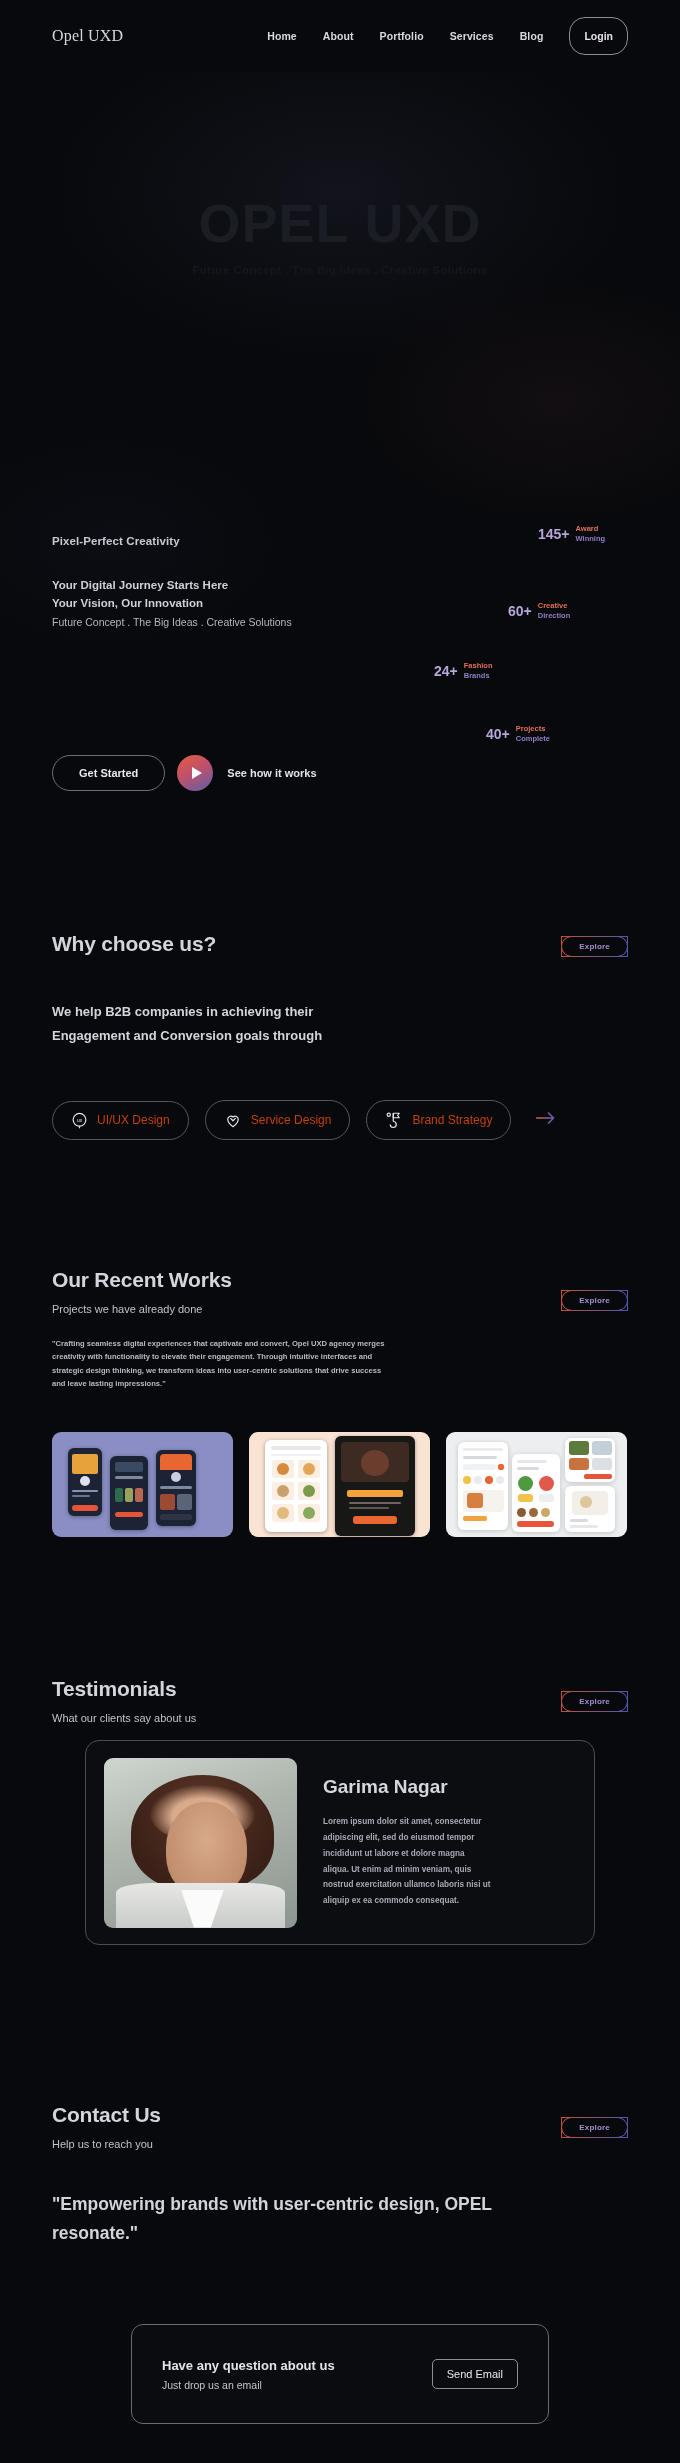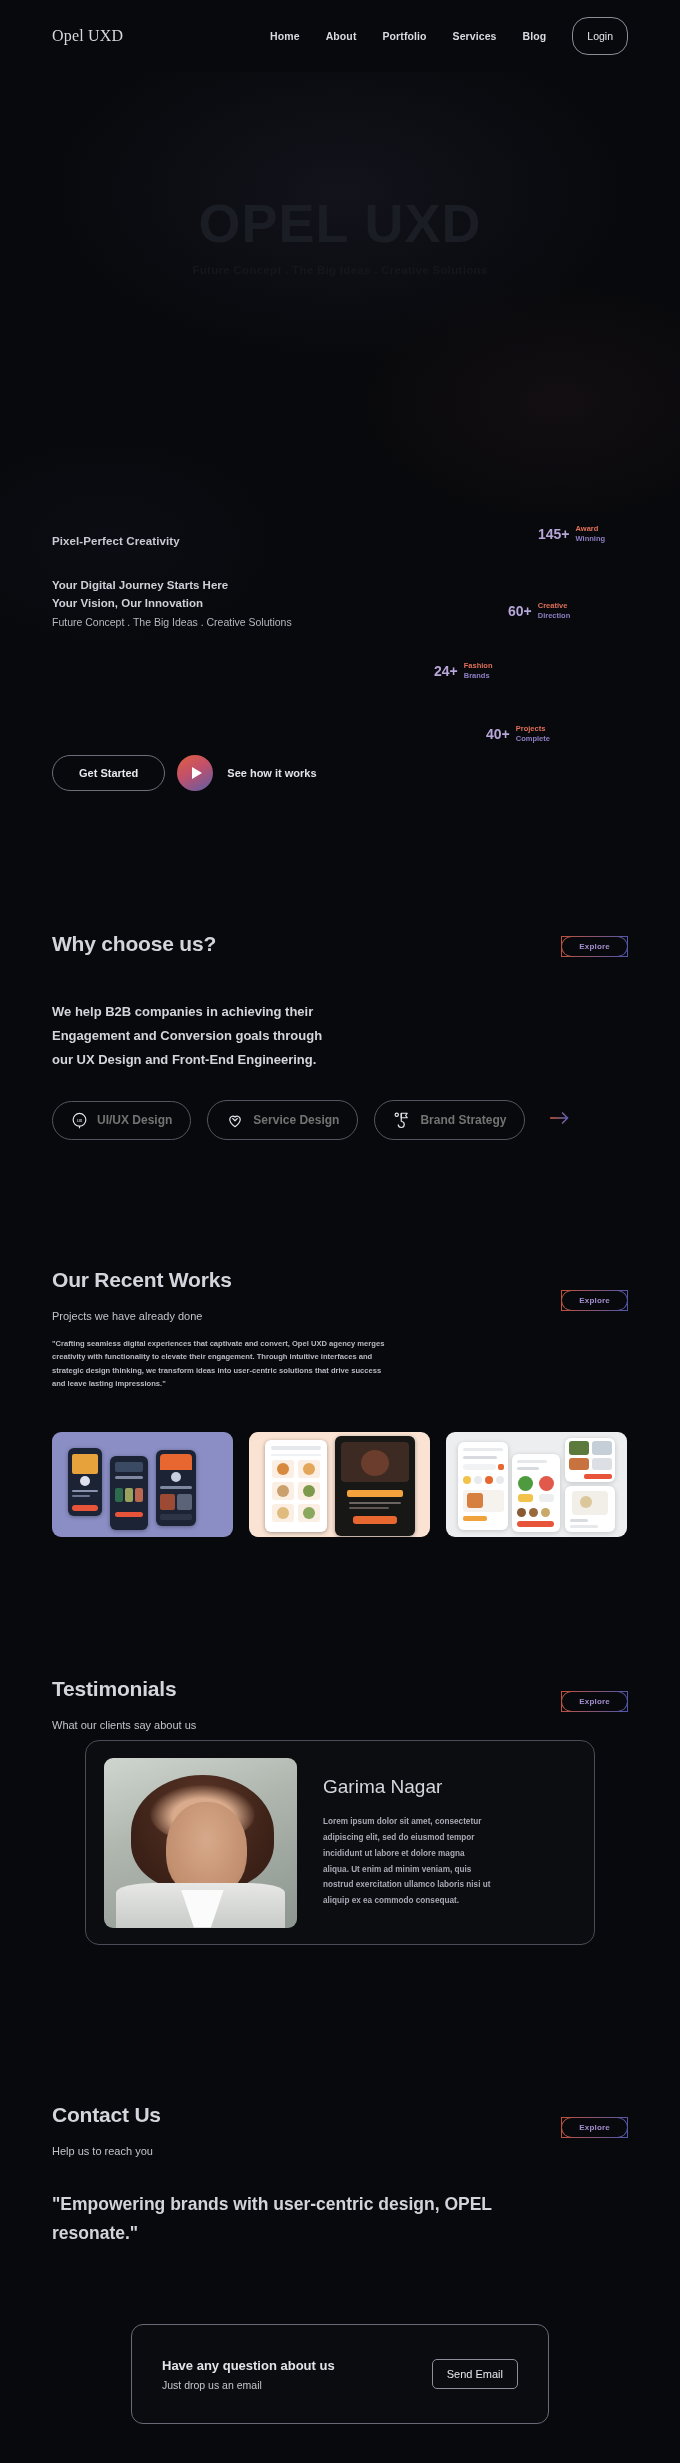--- a/index.html
+++ b/index.html
@@ -22,21 +22,21 @@
   .logo {
     font-family: "Liberation Serif", serif;
     font-size: 16px; letter-spacing: .2px; color: #d7d7dc;
   }
   .nav-right { display: flex; align-items: center; gap: 26px; }
   .nav-link {
     font-size: 10.5px; font-weight: 700; color: #d9d9df;
     letter-spacing: .1px; cursor: pointer;
   }
   .login-btn {
-    font-size: 10.5px; font-weight: 400; color: #e4e4ea;
+    font-size: 10.5px; font-weight: 700; color: #e4e4ea;
     border: 1px solid #8d8d99; border-radius: 16px;
     padding: 12px 14px; background: transparent; cursor: pointer;
     font-family: "Liberation Sans", sans-serif;
   }
 
   
   .hero {
     position: absolute; top: 72px; left: 0; width: 680px; height: 810px;
     background:
       radial-gradient(ellipse 420px 240px at 50% 120px, rgba(60,62,90,0.20), rgba(8,9,12,0) 70%),
@@ -108,21 +108,21 @@
   .stat-2 { left: 508px; top: 601px; }
   .stat-3 { left: 434px; top: 661px; }
   .stat-4 { left: 486px; top: 724px; }
 
   
   .sec-head {
     position: absolute; left: 52px; width: 576px;
     display: flex; align-items: flex-start; justify-content: space-between;
   }
   .sec-title { font-size: 21px; font-weight: 700; color: #d4d4dc; letter-spacing: -.2px; }
-  .sec-sub { margin-top: 18px; font-size: 11px; color: #c2c2cc; font-weight: 400; }
+  .sec-sub { margin-top: 11px; font-size: 11px; color: #c2c2cc; font-weight: 400; }
   .explore-btn {
     margin-top: 4px;
     border: 1px solid; border-image: linear-gradient(100deg,#c0523a,#4f57ad) 1;
     border-radius: 14px; padding: 5px 17px;
     font-size: 8px; font-weight: 700; letter-spacing: .2px;
     background: transparent; cursor: pointer; color: #a38fd0;
     font-family: "Liberation Sans", sans-serif;
     position: relative;
   }
   .explore-btn::before {
@@ -140,21 +140,21 @@
   }
   .pill-row {
     position: absolute; left: 52px; top: 1100px;
     display: flex; align-items: center; gap: 16px;
   }
   .pill {
     display: flex; align-items: center; gap: 9px;
     border: 1px solid #55555f; border-radius: 24px;
     padding: 10px 18px; background: transparent; cursor: pointer;
   }
-  .pill-label { font-size: 12px; font-weight: 700; color: #737373; }
+  .pill-label { font-size: 12px; font-weight: 400; color: #c2410c; }
   .pill svg { display: block; }
   .arrow-next { margin-left: 8px; cursor: pointer; }
 
   
   .works-quote {
     position: absolute; left: 52px; top: 1337px; width: 400px;
     font-size: 7.6px; font-weight: 700; line-height: 1.75; color: #b9b9c4;
   }
   .works-row {
     position: absolute; left: 52px; top: 1432px;
@@ -205,21 +205,21 @@
   .testi-photo .torso {
     position: absolute; left: 6%; bottom: 0; width: 88%; height: 26%;
     border-radius: 22% 22% 0 0;
     background: linear-gradient(180deg,#e7e8e6,#c9cbc8);
   }
   .testi-photo .collar {
     position: absolute; left: 40%; bottom: 0; width: 22%; height: 22%;
     background: #fafbfa; clip-path: polygon(50% 0,100% 0,70% 100%,30% 100%,0 0);
   }
   .testi-body { padding-left: 26px; }
-  .testi-name { font-size: 19px; font-weight: 400; color: #d6d6de; }
+  .testi-name { font-size: 19px; font-weight: 700; color: #d6d6de; }
   .testi-text {
     margin-top: 16px; width: 248px;
     font-size: 8.2px; font-weight: 700; line-height: 1.95; color: #a9a9b5;
   }
 
   
   .contact-quote {
     position: absolute; left: 52px; top: 2190px; width: 570px;
     font-size: 17.5px; font-weight: 700; line-height: 1.65; color: #d3d3db;
   }
@@ -313,21 +313,20 @@
 <div class="sec-head" style="top:932px">
   <div>
     <div class="sec-title">Why choose us?</div>
   </div>
   <button class="explore-btn">Explore</button>
 </div>
 
 <div class="why-body">
   <div>We help B2B companies in achieving their</div>
   <div>Engagement and Conversion goals through</div>
-  <div>our UX Design and Front-End Engineering.</div>
 </div>
 
 <div class="pill-row">
   <div class="pill">
     <span>
       <svg width="17" height="17" viewBox="0 0 24 24" fill="none" stroke="#e6e6ed" stroke-width="1.6">
         <circle cx="12" cy="11" r="9"></circle>
           <path d="M12 20v3"></path>
         <text x="12" y="14" font-size="7" fill="#e6e6ed" stroke="none" text-anchor="middle" font-family="Liberation Sans">ux</text>
       </svg>

